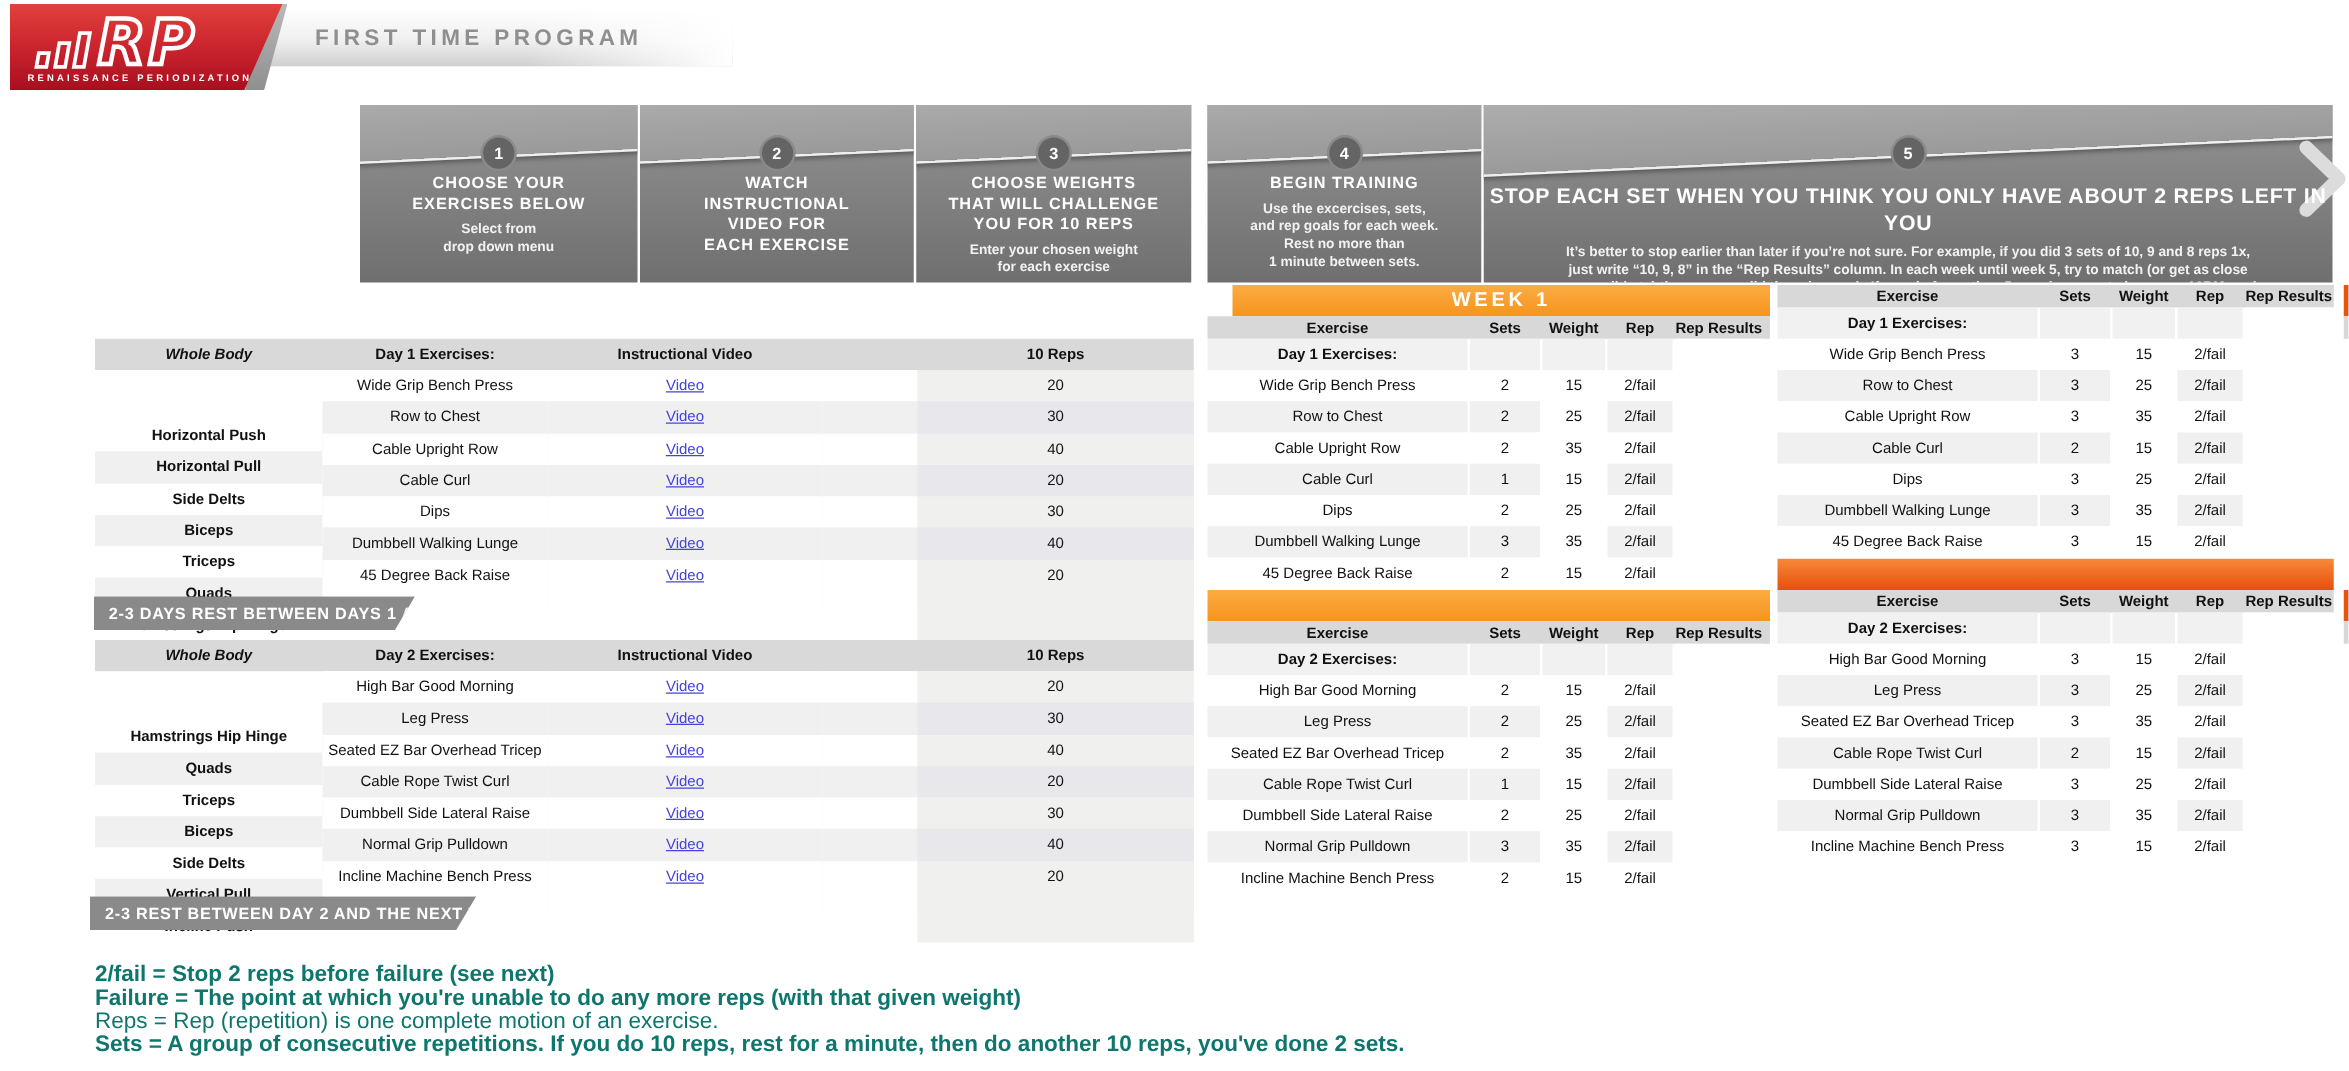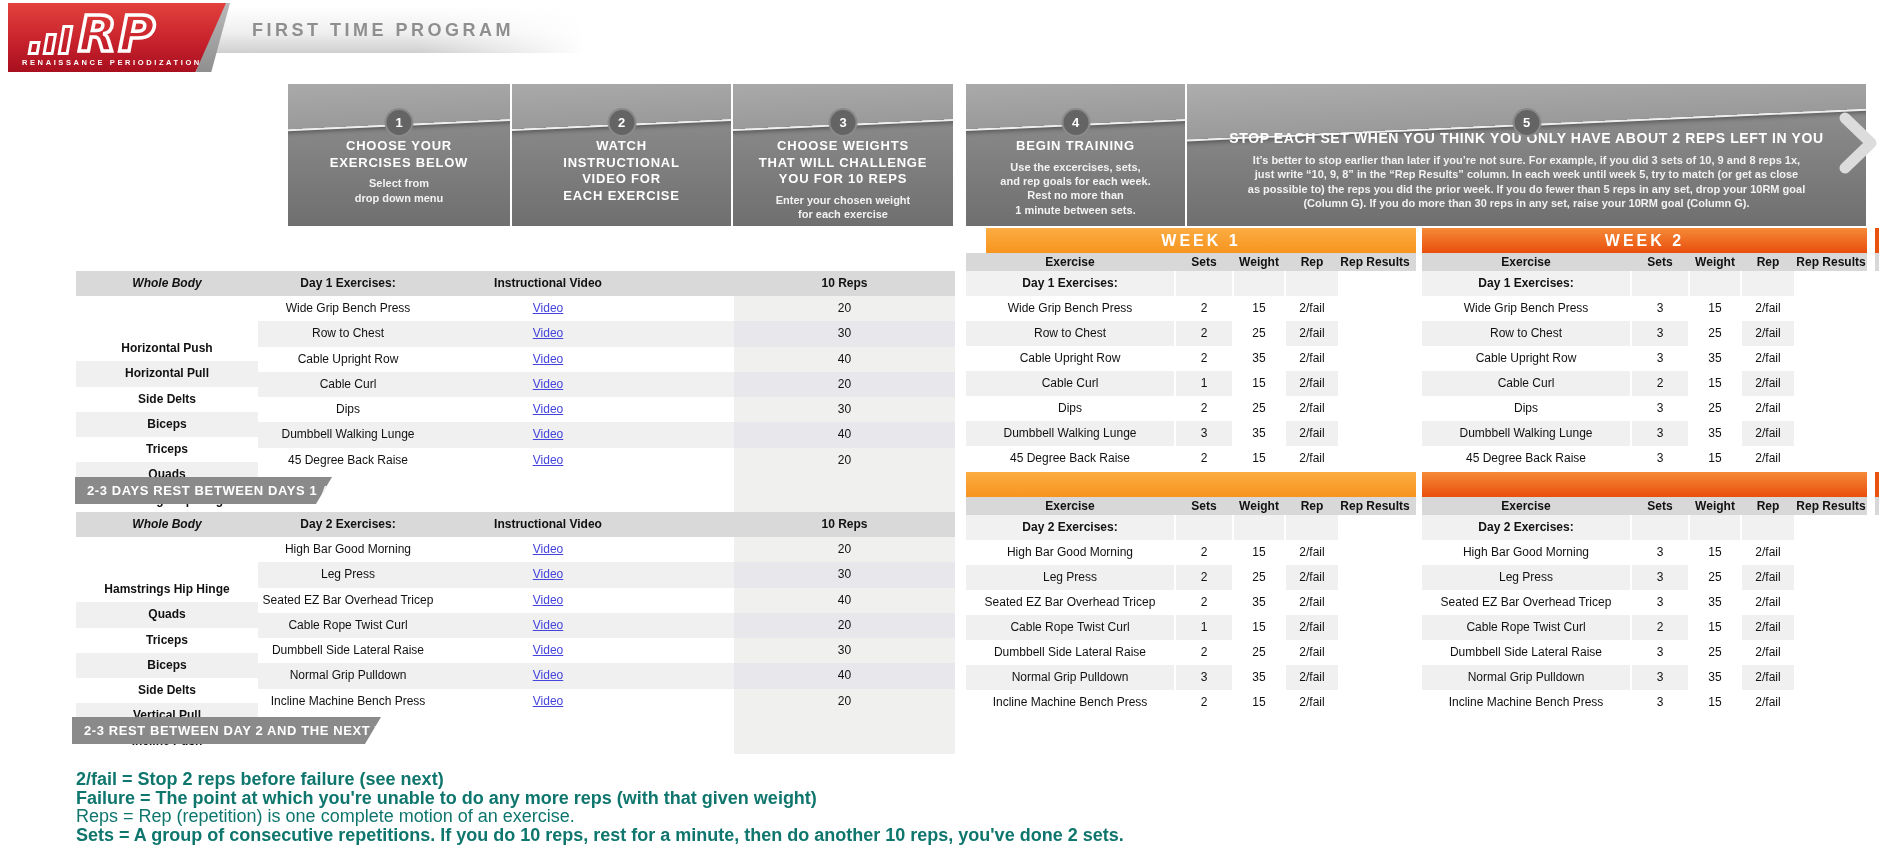--- a/index.html
+++ b/index.html
@@ -30,21 +30,21 @@
   .step::before { content:""; position:absolute; left:-6%; top:-72%; width:112%; height:100%;
     background:linear-gradient(180deg,#cbcbcb,#9a9a9a); transform:rotate(-2.6deg);
     box-shadow:0 2px 0 rgba(255,255,255,.9), 0 4px 4px rgba(0,0,0,.35); }
   .step .badge { position:absolute; top:26px; left:50%; transform:translateX(-50%); width:25px; height:25px;
     border-radius:50%; background:#646464; box-shadow:0 0 0 2px #8a8a8a; color:#fff; font-size:13px; font-weight:bold;
     line-height:25px; z-index:2; }
   .step .stitle { position:relative; margin-top:54px; font-size:13px; font-weight:bold; letter-spacing:.8px;
     line-height:1.28; white-space:pre-line; z-index:1; }
   .step .ssub { position:relative; margin-top:5px; font-size:11px; font-weight:bold; color:#f2f2f2;
     line-height:1.3; white-space:pre-line; z-index:1; }
-  .step5 .stitle { margin-top:46px; font-size:14px; letter-spacing:.6px;text-align:center; }
+  .step5 .stitle { margin-top:62px; font-size:17px; letter-spacing:.6px;text-align:center; }
   .step5 .ssub { font-size:11px; font-weight:bold; }
 
   
   .banner { position:absolute; height:27px; background:#8a8a8a; color:#fff; font-size:13px; font-weight:bold;
     letter-spacing:.6px; line-height:27px; padding-left:12px; white-space:nowrap;
     clip-path:polygon(0 0,100% 0,calc(100% - 16px) 100%,0 100%); }
 
   
   .sel-table { position:absolute; left:76px; width:879px; font-size:12px; color:#111; }
   .sel-head { display:grid; grid-template-columns:182px 180px 220px 76px 221px; height:25px; line-height:25px;
@@ -396,21 +396,20 @@
       </div>
       <div class="wk-row">
         <div class="stripe">Incline Machine Bench Press</div>
         <div class="stripe">2</div>
         <div>15</div>
         <div class="stripe">2/fail</div>
         <div></div>
       </div>
     </div>
   <div class="week" style="left:1422px;width:445px;" id="week-1">
-      <div class="wk-bar" style="background: linear-gradient(rgb(246, 138, 56), rgb(233, 78, 12));">WEEK 2</div>
       <div class="wk-colhead">
         <div>Exercise</div>
         <div>Sets</div>
         <div>Weight</div>
         <div>Rep Goal</div>
         <div>Rep Results</div>
       </div>
       <div class="wk-label-row">
         <div class="dlabel">Day 1 Exercises:</div>
         <div></div>

